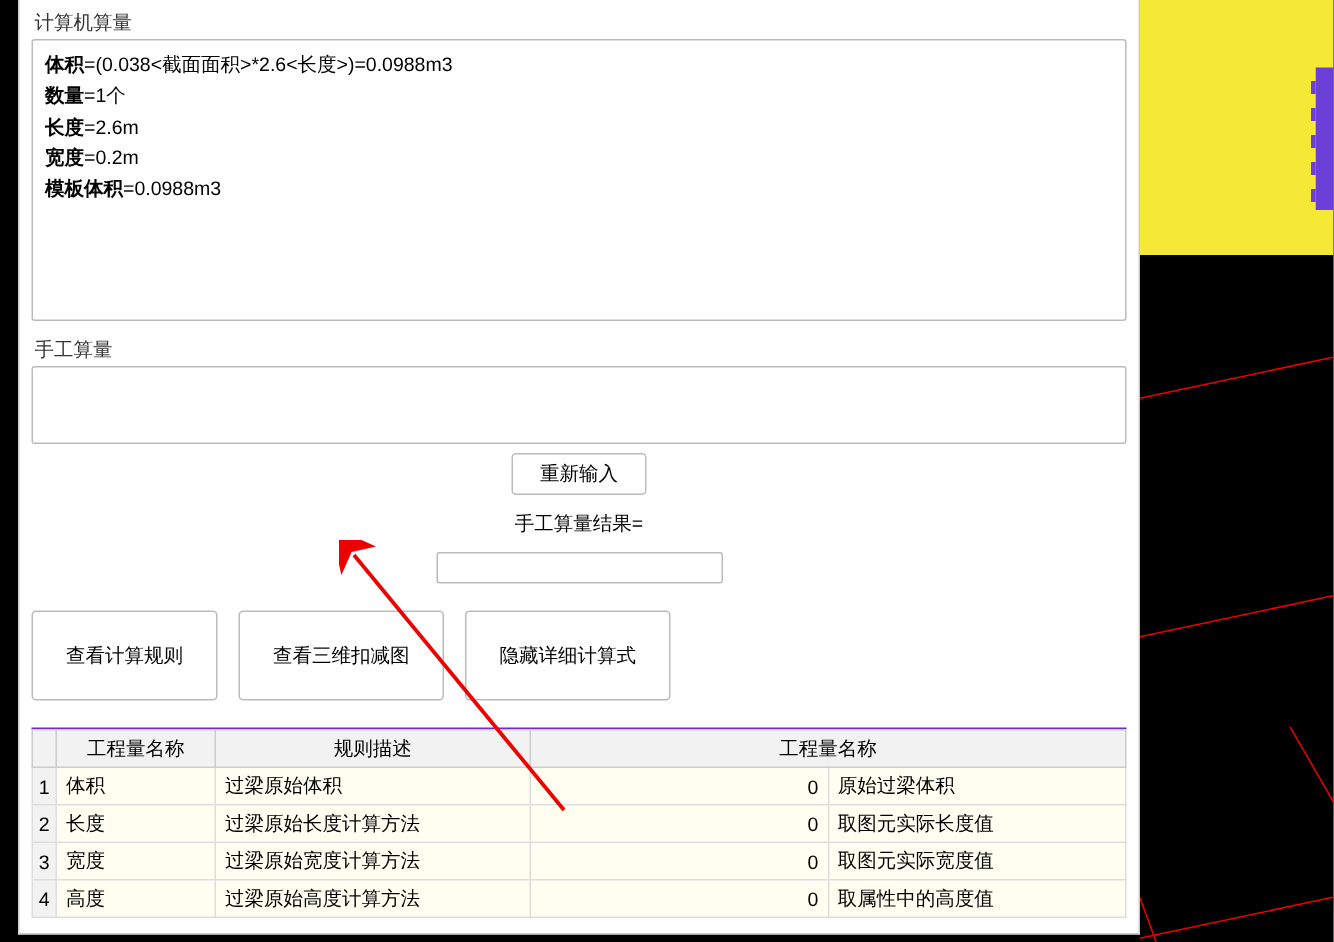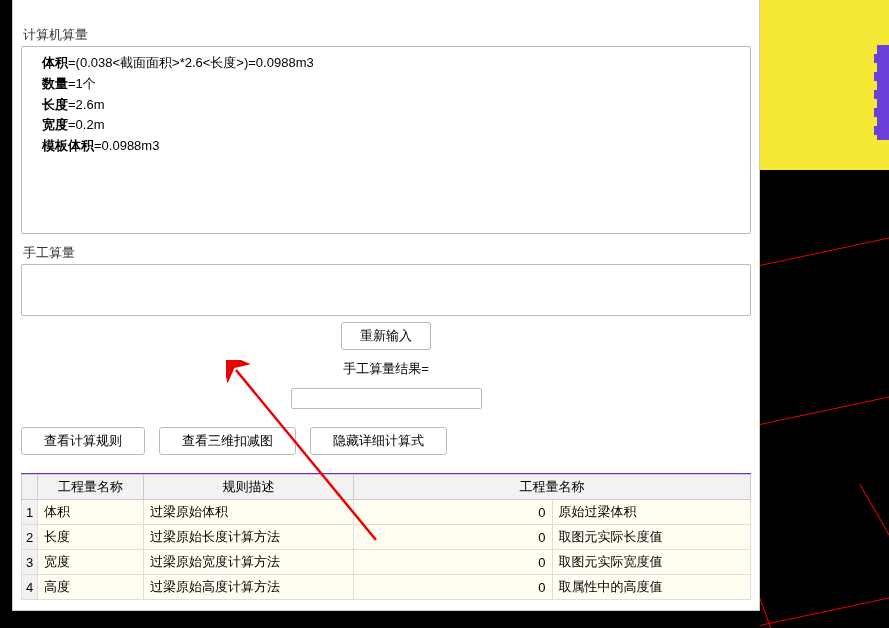--- a/index.html
+++ b/index.html
@@ -68,27 +68,27 @@
       width: 748px;
       background: #fff;
       border: 1px solid #ccc;
       border-top: none;
       z-index: 10;
       padding: 6px 8px 10px 8px;
     }
     .section-label {
       font-size: 13px;
       color: #333;
-      margin: 20px 0 2px 2px;
+      margin: 0 0 2px 2px;
     }
     .calc-box {
       border: 1px solid #bbb;
       background: #fff;
       border-radius: 2px;
-      padding: 6px 20px;
+      padding: 6px 8px;
       min-height: 188px;
       line-height: 1.6;
       font-size: 13px;
     }
     .calc-line strong { font-weight: bold; }
     .manual-box {
       border: 1px solid #bbb;
       border-radius: 2px;
       height: 52px;
       background: #fff;
@@ -117,21 +117,21 @@
       border-radius: 2px;
       height: 24px;
       padding: 2px 6px;
       font-family: inherit;
     }
     .btn-row {
       display: flex;
       gap: 14px;
       margin-top: 18px;
     }
-    .btn-wide { padding: 4px 22px; }
+    .btn-wide { padding: 20px 22px; }
     .grid-wrap {
       margin-top: 18px;
       border-top: 1px solid #6d28d9;
     }
     table {
       width: 100%;
       border-collapse: collapse;
       font-size: 13px;
       table-layout: fixed;
     }

